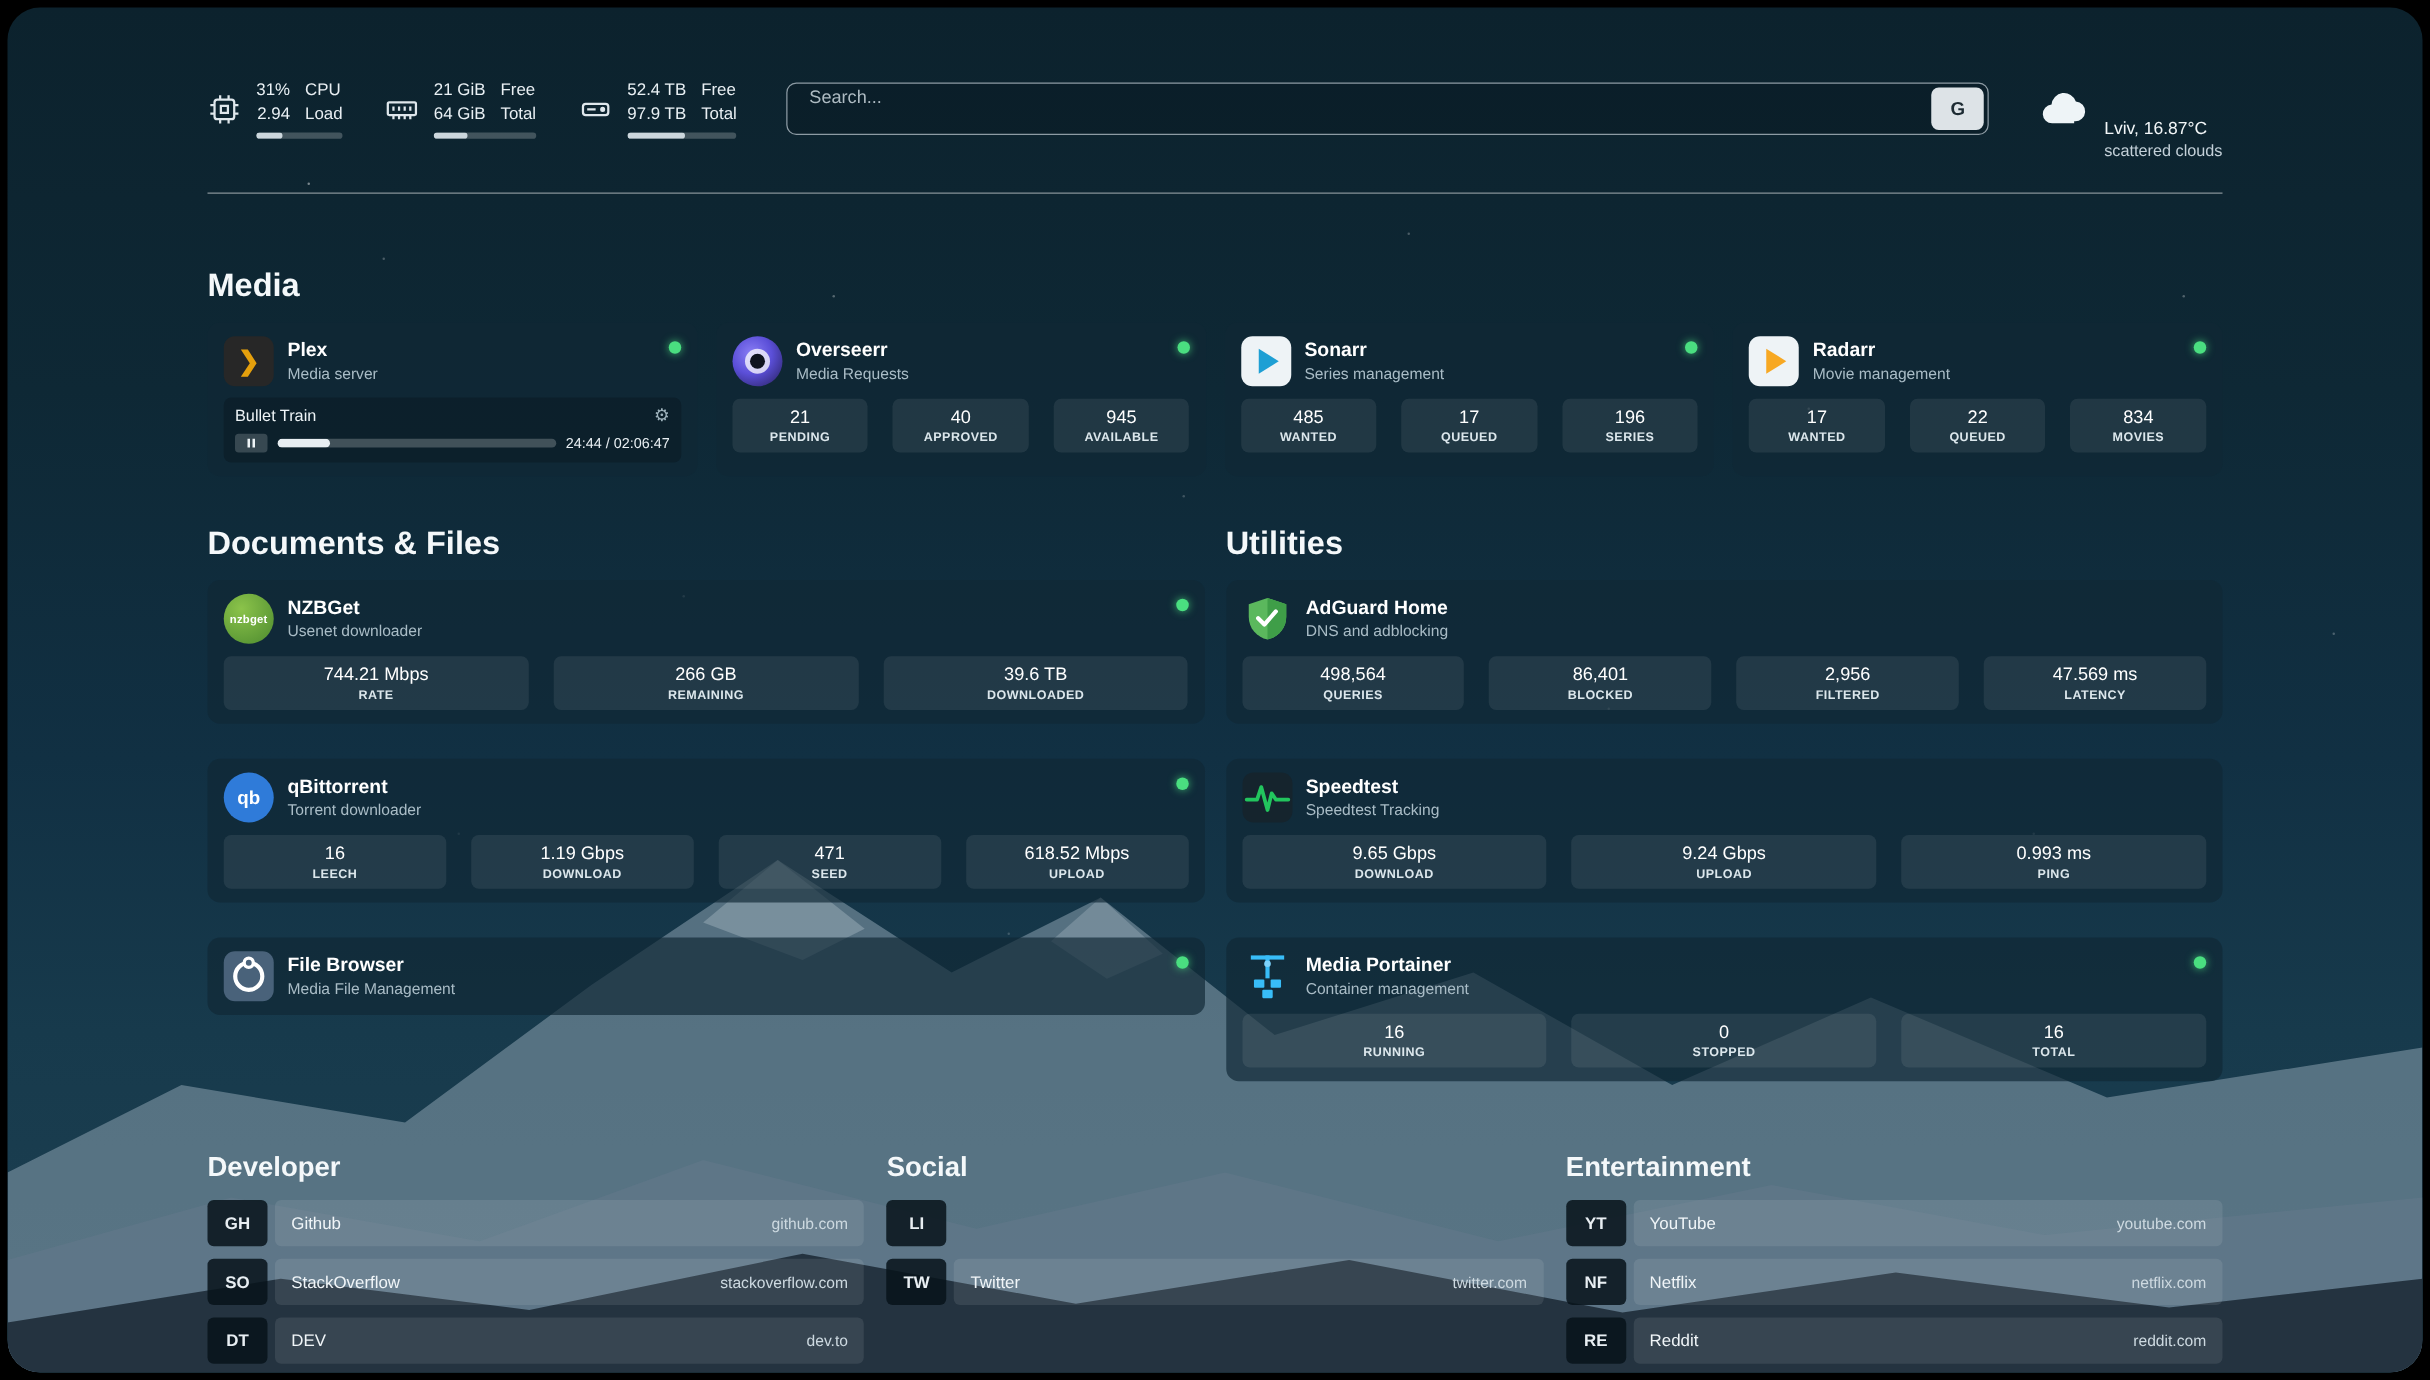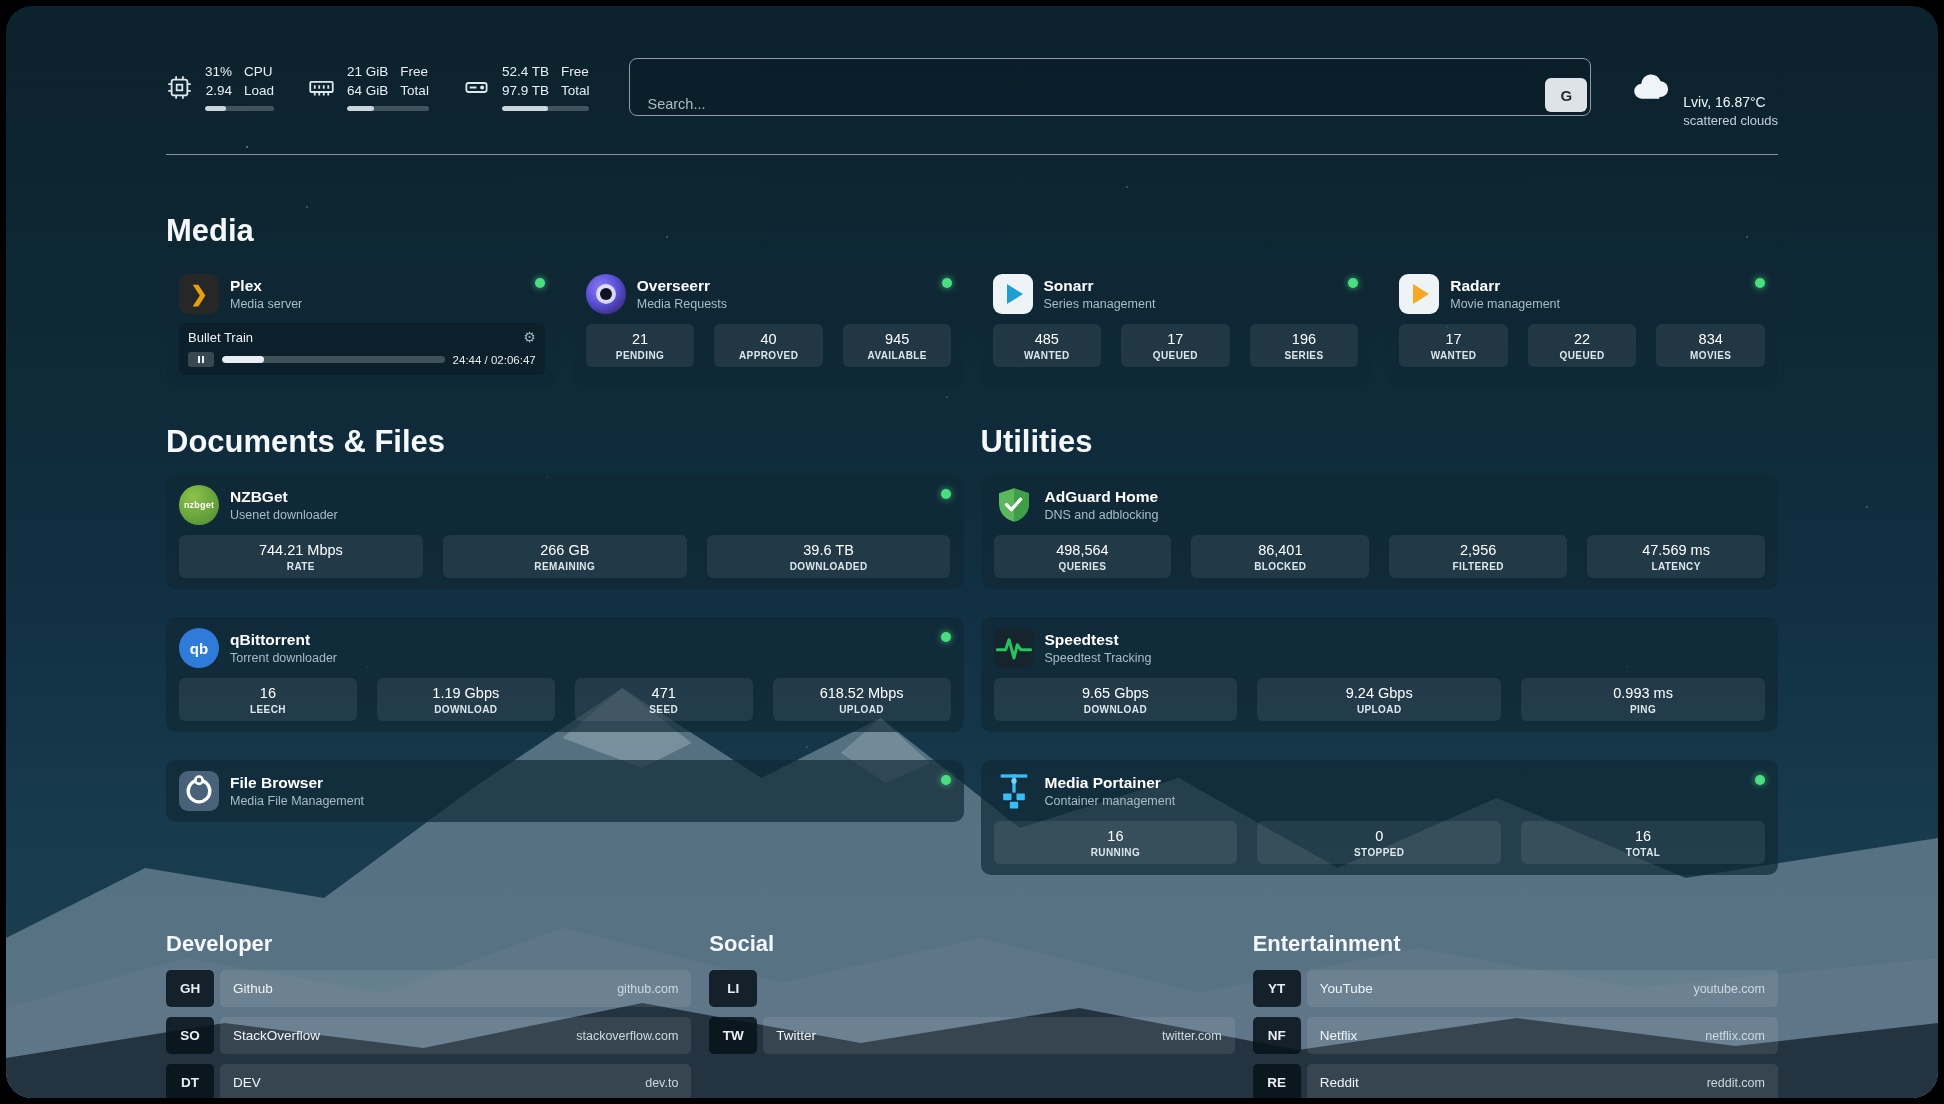--- a/index.html
+++ b/index.html
@@ -20,35 +20,35 @@
   .topbar { display:flex; align-items:center; gap:30px; }
   .metrics { display:flex; gap:34px; }
   .metric { display:flex; align-items:center; gap:12px; }
   .metric-icon { width:27px; height:27px; color:#dfe7ec; flex:0 0 auto; }
   .metric-icon svg { width:100%; height:100%; }
   .metric-cols { display:flex; gap:12px; font-size:13.5px; line-height:1.4; }
   .metric-col-a { text-align:right; }
   .metric-col-b { text-align:left; color:#e8eef2; }
   .metric-bar { height:5px; background:rgba(255,255,255,.22); border-radius:3px; margin-top:5px; overflow:hidden; }
   .metric-fill { height:100%; background:#ccd7dd; border-radius:3px; }
-  .search { flex:1; display:flex; align-items:flex-end; height:58px; border:1px solid #8d9ba4;
+  .search { flex:1; display:flex; align-items:flex-start; height:42px; border:1px solid #8d9ba4;
             border-radius:8px; background:rgba(8,24,32,.35); padding:3px; margin:0 10px; }
   .search input { flex:1; background:transparent; border:0; outline:0; color:#e6edf1; font-size:14.5px; padding:0 14px; }
   .search input::placeholder { color:#aebbc2; }
   .search-btn { width:42px; height:34px; background:#dde3e7; color:#1d2b33; border:0; border-radius:6px;
                 font-weight:bold; font-size:15px; display:flex; align-items:center; justify-content:center; cursor:pointer; }
   .weather { display:flex; align-items:center; gap:12px; }
   .weather-icon { width:40px; height:40px; color:#eef4f7; }
   .weather-icon svg { width:100%; height:100%; }
   .weather-loc { font-size:14px; color:#f2f6f8;margin-top:48px; }
   .weather-cond { font-size:13px; color:#c3d0d8; margin-top:3px; }
   .divider { border-top:1px solid rgba(255,255,255,.5); margin-top:26px; }
 
   
-  .section-title { font-size:31px; font-weight:700; color:#f4f8fa; margin-bottom:14px; }
+  .section-title { font-size:26px; font-weight:700; color:#f4f8fa; margin-bottom:14px; }
   .media-section { margin-top:58px; }
   .media-grid { display:grid; grid-template-columns:repeat(4,1fr); gap:15px; }
 
   .card { background:rgba(16,40,53,.68); border-radius:10px; padding:11px 13px; position:relative; }
   .card-head { display:flex; align-items:center; gap:11px; }
   .svc-icon { width:40px; height:40px; border-radius:9px; display:flex; align-items:center; justify-content:center; flex:0 0 auto; overflow:hidden; }
   .svc-icon svg { width:100%; height:100%; }
   .svc-meta { min-width:0; }
   .svc-name { font-size:15.5px; font-weight:600; color:#ffffff; white-space:nowrap; }
   .svc-sub { font-size:12.5px; color:#a9bcc6; margin-top:2px; white-space:nowrap; }

